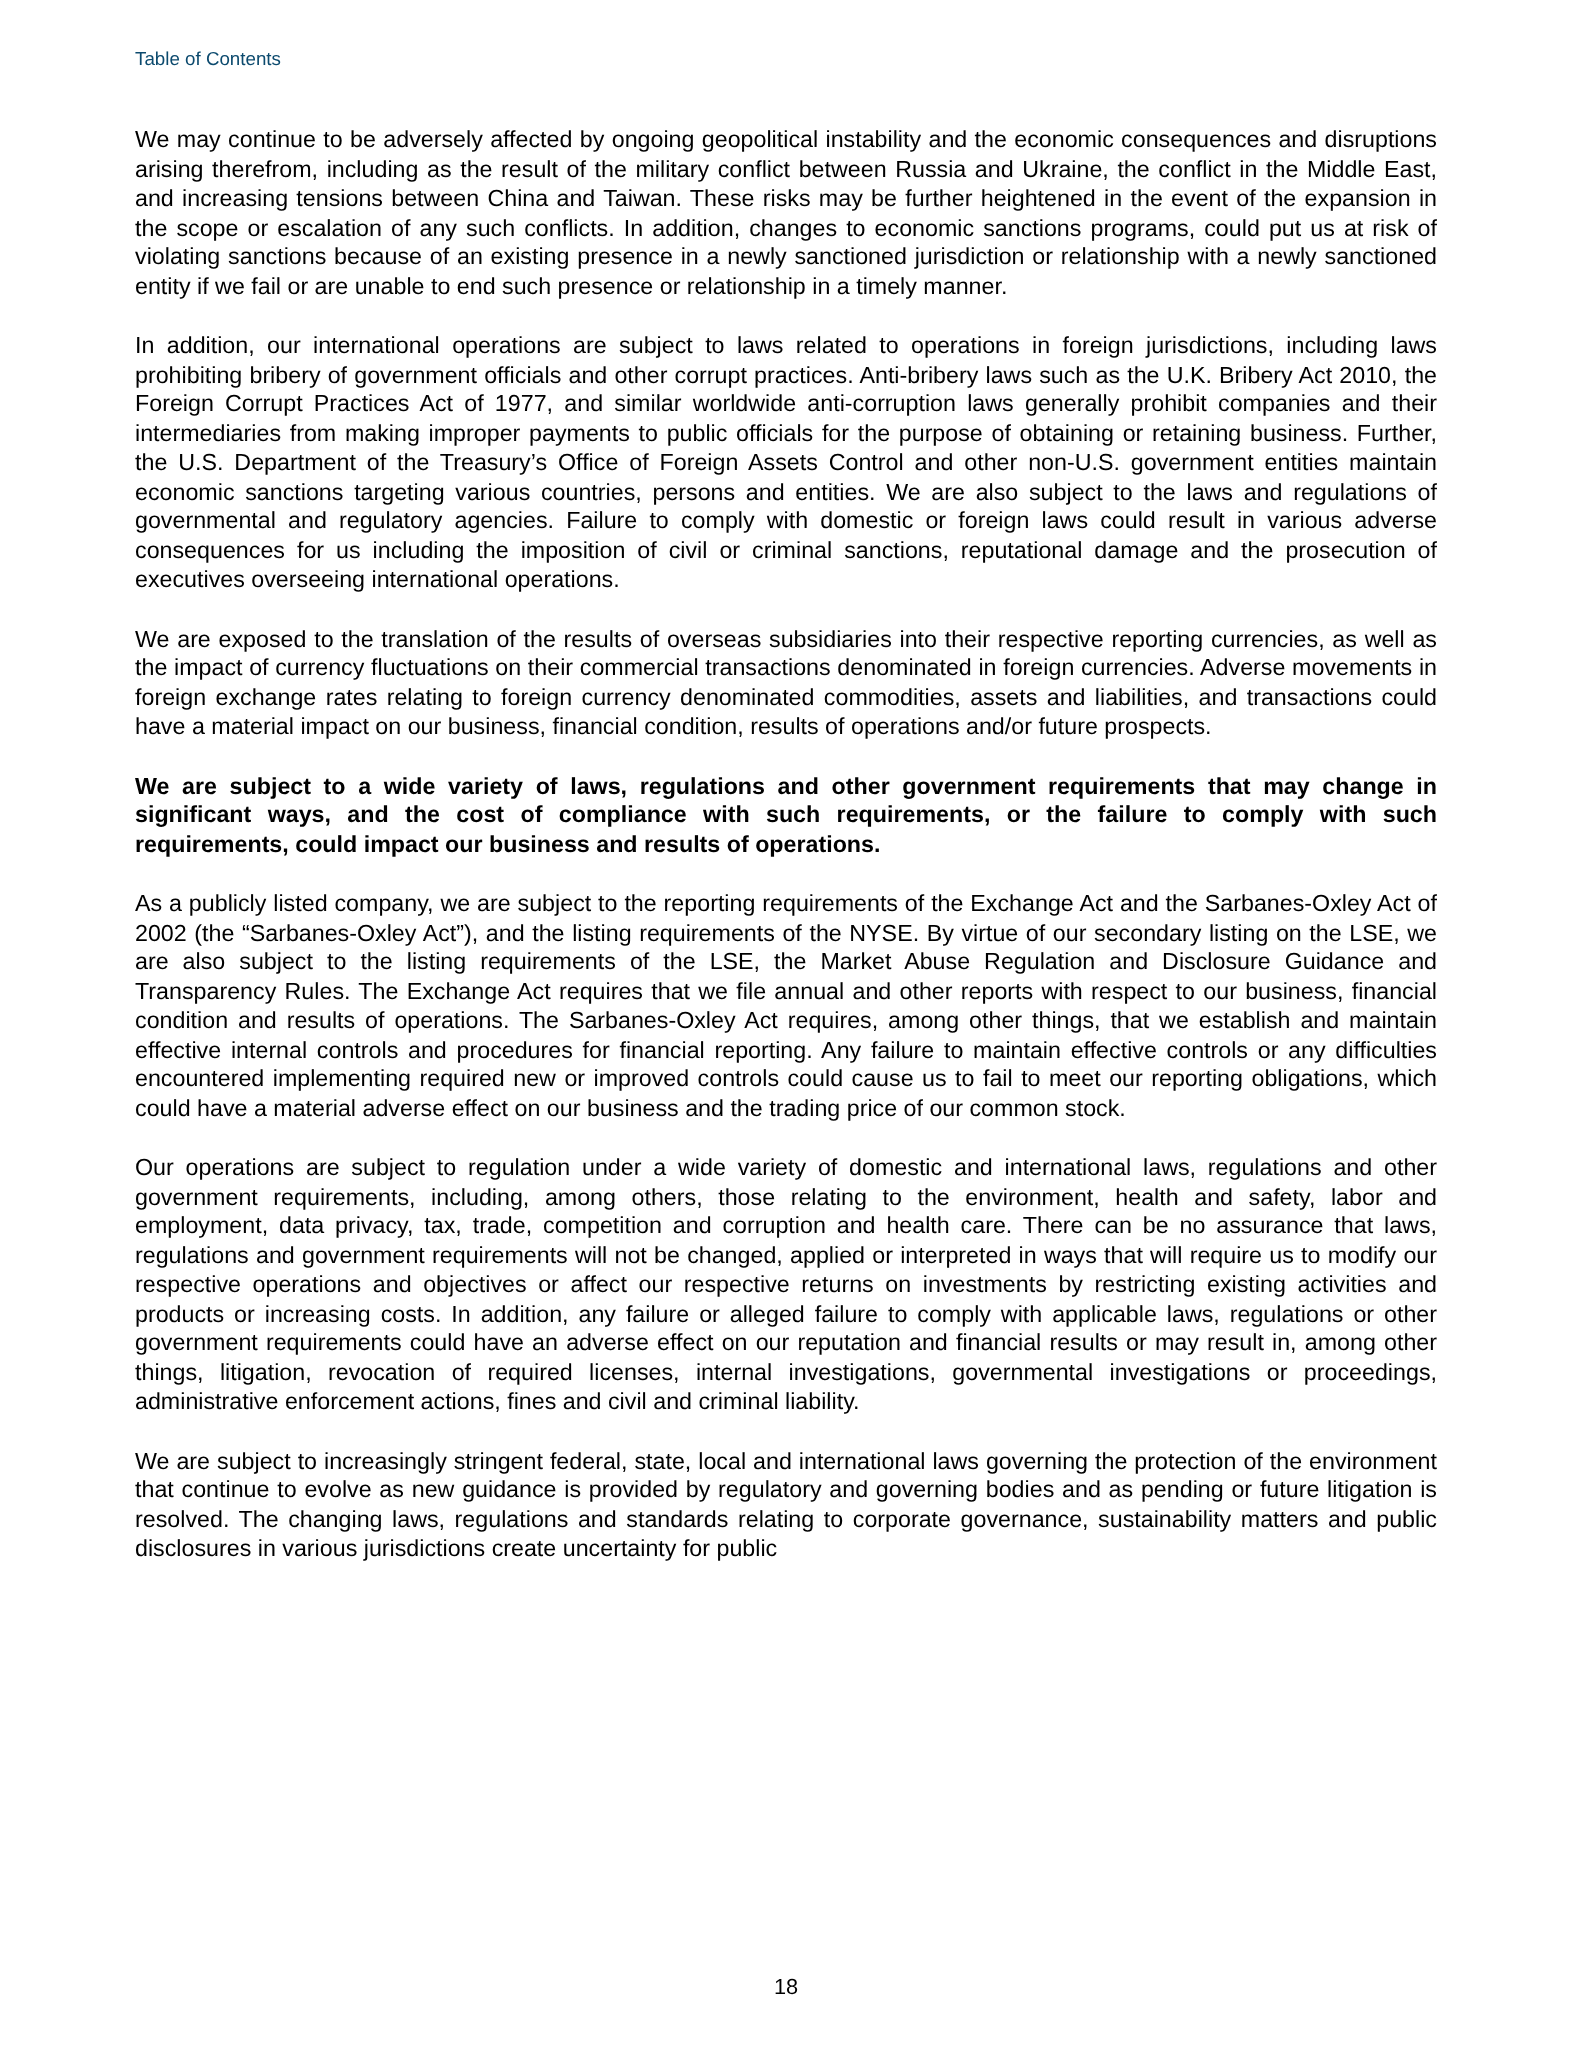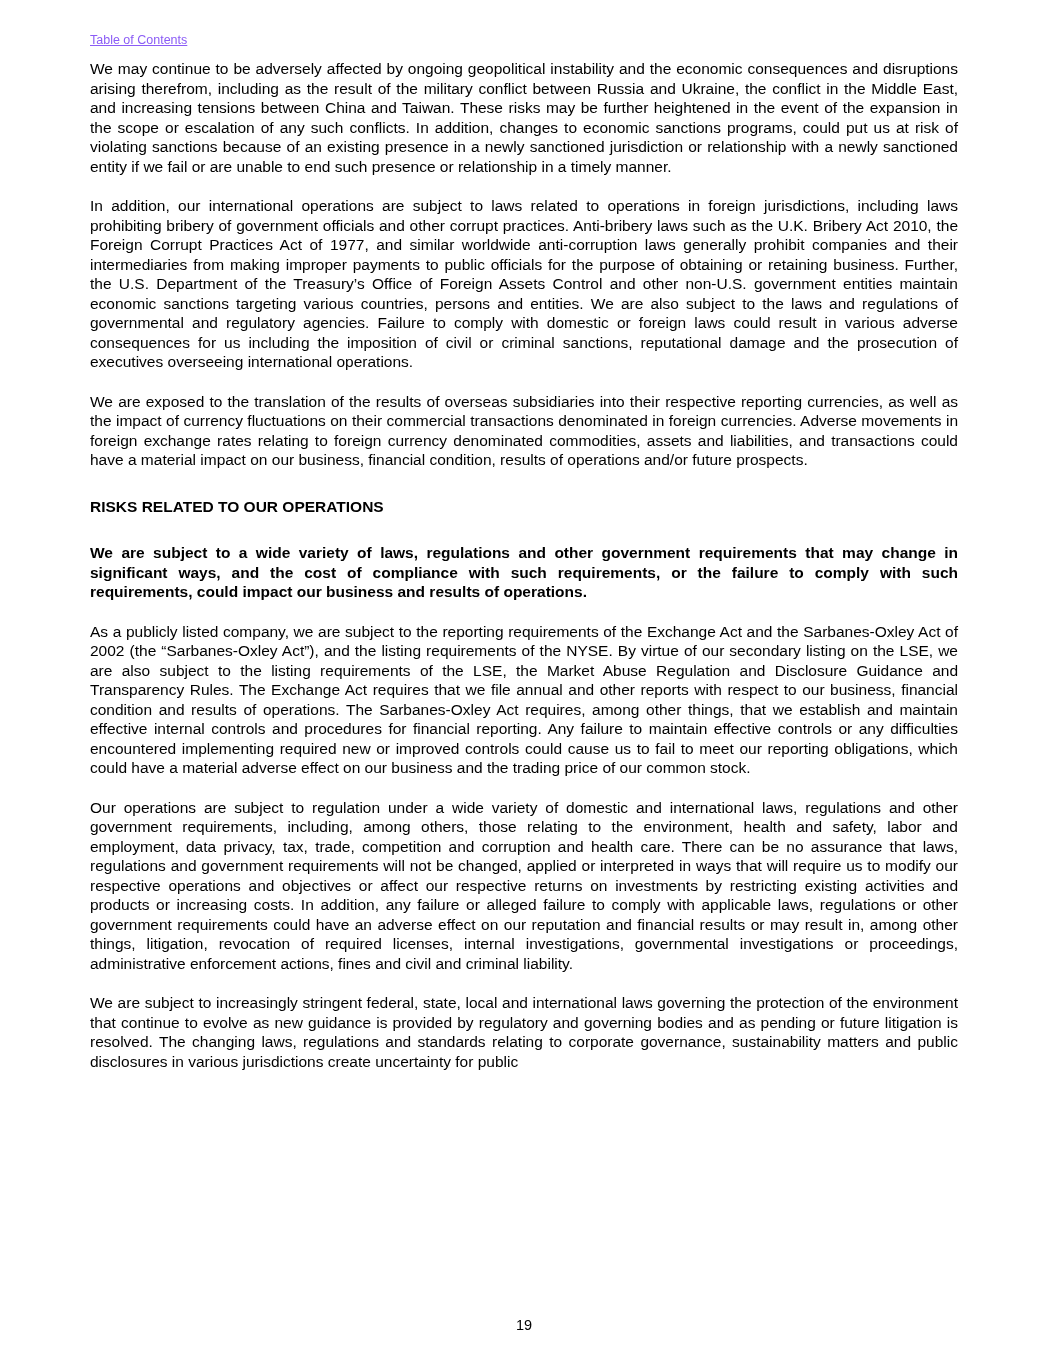--- a/index.html
+++ b/index.html
@@ -15,23 +15,22 @@
     margin: 0 auto;
     background: #ffffff;
     padding: 30px 90px 0 90px;
     font-family: "Liberation Sans", "DejaVu Sans", sans-serif;
     color: #000000;
     overflow: hidden;
   }
   .toc-link {
     display: inline-block;
     font-size: 12.5px;
-    color: #8b5cf6;
-    text-decoration: underline;
-    margin-bottom: 12px;
+    color: #0c4a6e;
+    margin-bottom: 38px;
     cursor: pointer;
   }
   .body-text p,
   .body-text .sub-heading {
     font-size: 15.5px;
     line-height: 19.5px;
     text-align: justify;
     text-align-last: left;
     margin: 0 0 20px 0;
   }
@@ -63,27 +62,26 @@
 
   <div class="body-text">
 
 
     <p>We may continue to be adversely affected by ongoing geopolitical instability and the economic consequences and disruptions arising therefrom, including as the result of the military conflict between Russia and Ukraine, the conflict in the Middle East, and increasing tensions between China and Taiwan. These risks may be further heightened in the event of the expansion in the scope or escalation of any such conflicts. In addition, changes to economic sanctions programs, could put us at risk of violating sanctions because of an existing presence in a newly sanctioned jurisdiction or relationship with a newly sanctioned entity if we fail or are unable to end such presence or relationship in a timely manner.</p>
 
     <p>In addition, our international operations are subject to laws related to operations in foreign jurisdictions, including laws prohibiting bribery of government officials and other corrupt practices. Anti-bribery laws such as the U.K. Bribery Act 2010, the Foreign Corrupt Practices Act of 1977, and similar worldwide anti-corruption laws generally prohibit companies and their intermediaries from making improper payments to public officials for the purpose of obtaining or retaining business. Further, the U.S. Department of the Treasury’s Office of Foreign Assets Control and other non-U.S. government entities maintain economic sanctions targeting various countries, persons and entities. We are also subject to the laws and regulations of governmental and regulatory agencies. Failure to comply with domestic or foreign laws could result in various adverse consequences for us including the imposition of civil or criminal sanctions, reputational damage and the prosecution of executives overseeing international operations.</p>
 
     <p>We are exposed to the translation of the results of overseas subsidiaries into their respective reporting currencies, as well as the impact of currency fluctuations on their commercial transactions denominated in foreign currencies. Adverse movements in foreign exchange rates relating to foreign currency denominated commodities, assets and liabilities, and transactions could have a material impact on our business, financial condition, results of operations and/or future prospects.</p>
 
-    <h2 class="section-heading">RISKS RELATED TO OUR OPERATIONS</h2>
 
     <p class="sub-heading">We are subject to a wide variety of laws, regulations and other government requirements that may change in significant ways, and the cost of compliance with such requirements, or the failure to comply with such requirements, could impact our business and results of operations.</p>
 
     <p>As a publicly listed company, we are subject to the reporting requirements of the Exchange Act and the Sarbanes-Oxley Act of 2002 (the “Sarbanes-Oxley Act”), and the listing requirements of the NYSE. By virtue of our secondary listing on the LSE, we are also subject to the listing requirements of the LSE, the Market Abuse Regulation and Disclosure Guidance and Transparency Rules. The Exchange Act requires that we file annual and other reports with respect to our business, financial condition and results of operations. The Sarbanes-Oxley Act requires, among other things, that we establish and maintain effective internal controls and procedures for financial reporting. Any failure to maintain effective controls or any difficulties encountered implementing required new or improved controls could cause us to fail to meet our reporting obligations, which could have a material adverse effect on our business and the trading price of our common stock.</p>
 
     <p>Our operations are subject to regulation under a wide variety of domestic and international laws, regulations and other government requirements, including, among others, those relating to the environment, health and safety, labor and employment, data privacy, tax, trade, competition and corruption and health care. There can be no assurance that laws, regulations and government requirements will not be changed, applied or interpreted in ways that will require us to modify our respective operations and objectives or affect our respective returns on investments by restricting existing activities and products or increasing costs. In addition, any failure or alleged failure to comply with applicable laws, regulations or other government requirements could have an adverse effect on our reputation and financial results or may result in, among other things, litigation, revocation of required licenses, internal investigations, governmental investigations or proceedings, administrative enforcement actions, fines and civil and criminal liability.</p>
 
     <p>We are subject to increasingly stringent federal, state, local and international laws governing the protection of the environment that continue to evolve as new guidance is provided by regulatory and governing bodies and as pending or future litigation is resolved. The changing laws, regulations and standards relating to corporate governance, sustainability matters and public disclosures in various jurisdictions create uncertainty for public</p>
 
   </div>
 
-  <div class="page-number">19</div>
+  <div class="page-number">18</div>
 
 </div>
 
 </body></html>

